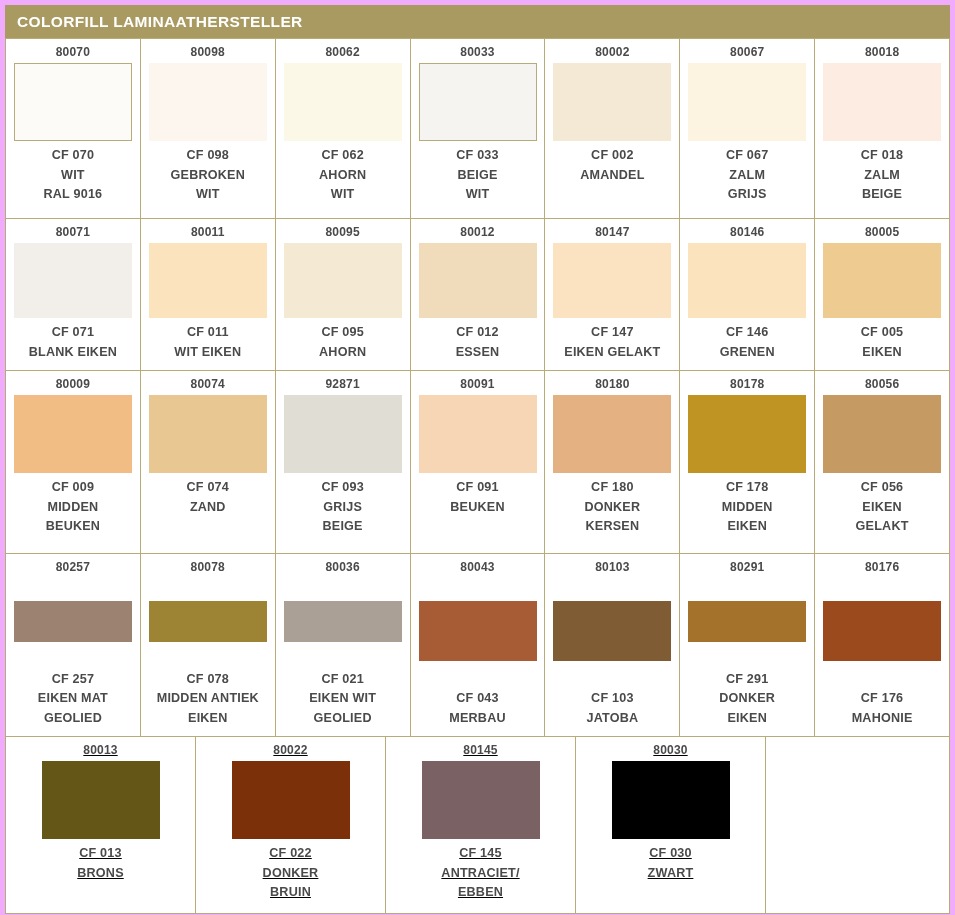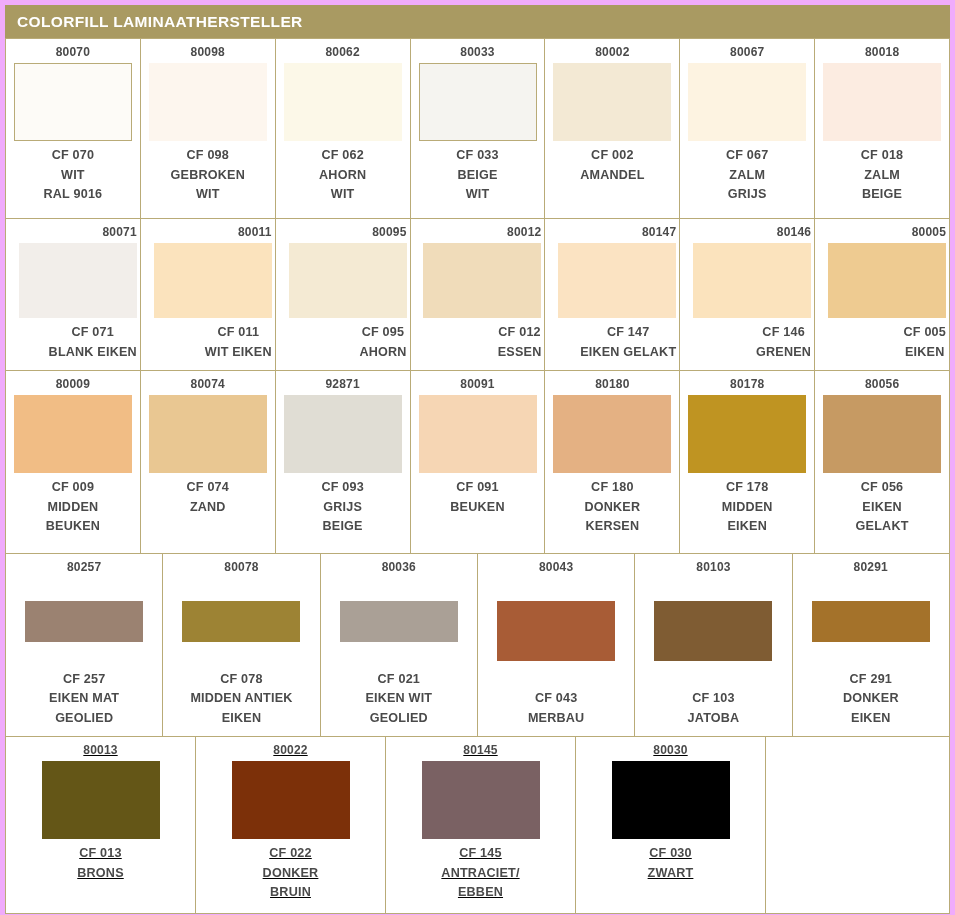--- a/index.html
+++ b/index.html
@@ -75,21 +75,21 @@
   .names {
     font-size: 12.6px;
     font-weight: bold;
     color: #4a4a4a;
     line-height: 19.5px;
     letter-spacing: 0.2px;
   }
   .names .ln { display: block; white-space: nowrap; }
   
   .r0 .cell { height: 180px; }
-  .r1 .cell { height: 152px; align-items: flex-end; }
+  .r1 .cell { height: 152px; }
   .r2 .cell { height: 183px; }
   .r3 .cell { height: 183px; gap: 23px; }
   .r4 .cell { height: 177px; text-decoration: underline; }
 </style>
 </head>
 <body>
 
 <div id="page">
 
   <div class="chart-header">
@@ -328,20 +328,28 @@
         </div>
         <div class="cell">
           <div class="code">80291</div>
           <div class="swatch" style="background: rgb(164, 114, 42);"></div>
           <div class="names">
             <span class="ln">CF 291</span>
             <span class="ln">DONKER</span>
             <span class="ln">EIKEN</span>
           </div>
         </div>
+        <div class="cell">
+          <div class="code">80176</div>
+          <div class="swatch" style="background: rgb(155, 74, 29);"></div>
+          <div class="names">
+            <span class="ln">CF 176</span>
+            <span class="ln">MAHONIE</span>
+          </div>
+        </div>
       </div>
       <div class="grid-row r4">
         <div class="cell">
           <div class="code">80013</div>
           <div class="swatch" style="background: rgb(100, 86, 23);"></div>
           <div class="names">
             <span class="ln">CF 013</span>
             <span class="ln">BRONS</span>
           </div>
         </div>

